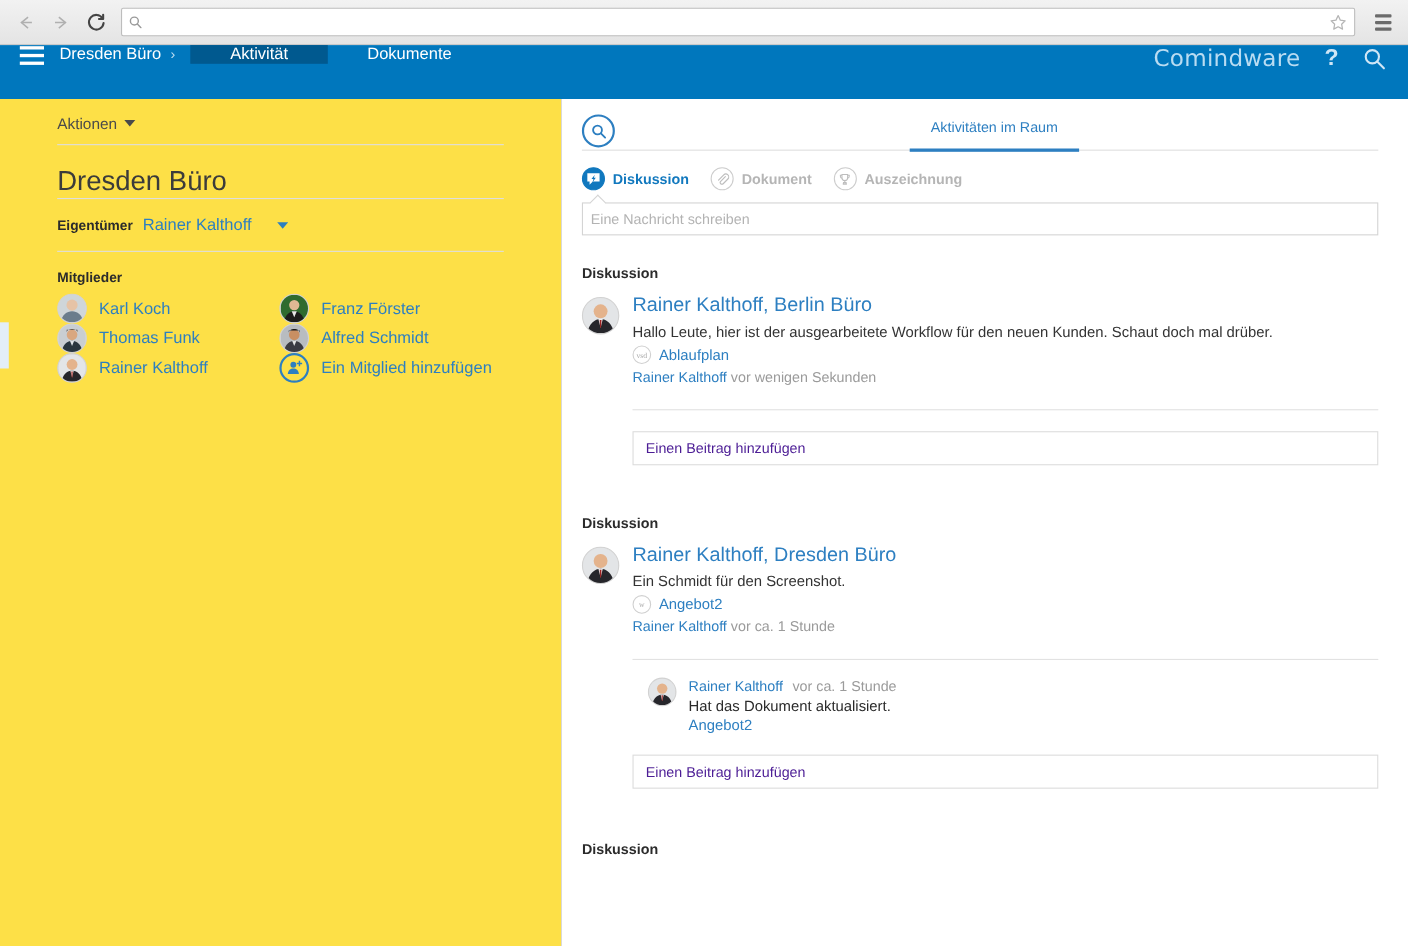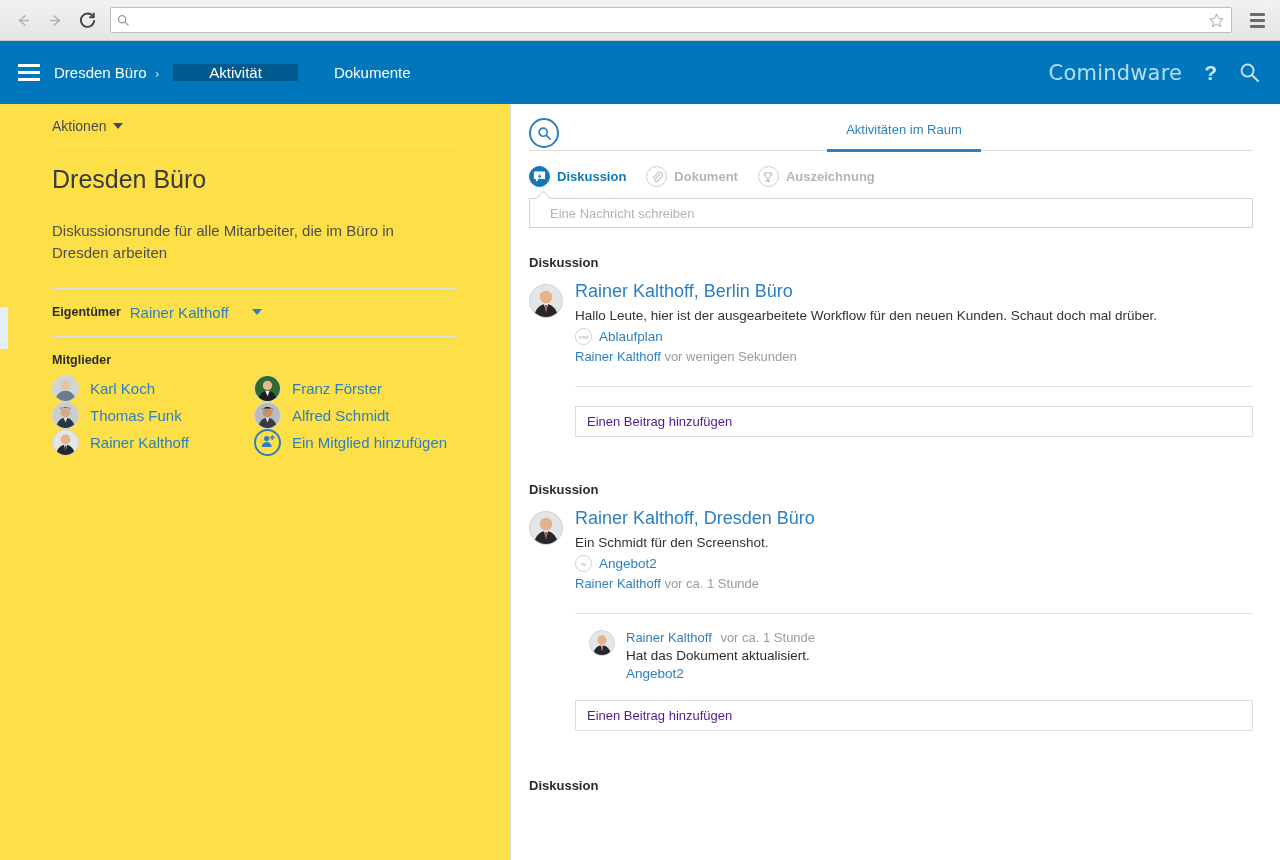--- a/index.html
+++ b/index.html
@@ -56,24 +56,24 @@
     gap: 3px;
     margin-left: 6px;
   }
   .menu-btn span {
     display: block; width: 15px; height: 3px;
     background: #6b6b6b; border-radius: 1px;
   }
 
   
   .appbar {
-    height: 63px;
+    height: 49px;
     background: #0077bd;
     display: flex;
-    align-items: center;
+    align-items: flex-start;
     color: #fff;
     position: relative;
   }
   .appbar-brandgroup { display: flex; align-items: center; padding: 0 14px 0 18px; gap: 14px; }
   .hamburger { display: flex; flex-direction: column; gap: 4px; cursor: pointer; }
   .hamburger span { display: block; width: 22px; height: 3px; background: #fff; }
   .breadcrumb-text { font-size: 15px; color: #ffffff; white-space: nowrap; }
   .breadcrumb-chevron { font-size: 13px; color: #b9ddf2; margin-left: 4px; }
   .appbar-tab {
     display: flex; align-items: center; justify-content: center;
@@ -258,21 +258,21 @@
   }
   .filter-label { font-size: 13px; color: #b5b5b5; font-weight: bold; }
   .filter.active .filter-label { color: #1178be; }
 
   
   .composer {
     position: relative;
     border: 1px solid #d4d4d4;
     height: 30px;
     display: flex; align-items: center;
-    padding: 0 20px;
+    padding: 0 7px;
     background: #fff;
   }
   .composer-notch {
     position: absolute;
     top: -6px; left: 8px;
     width: 11px; height: 11px;
     background: #fff;
     border-left: 1px solid #d4d4d4;
     border-top: 1px solid #d4d4d4;
     transform: rotate(45deg);
@@ -417,21 +417,20 @@
   <div class="left-panel">
 
     <div class="actions-row">
       <span>Aktionen</span>
       <span class="caret-down"></span>
     </div>
     <hr class="hr">
 
     <h1 class="room-title">Dresden Büro</h1>
 
-    <p class="room-desc">Diskussionsrunde für alle Mitarbeiter, die im Büro in Dresden arbeiten</p>
 
     <hr class="hr">
 
     <div class="meta-row">
       <span class="meta-label">Eigentümer</span>
       <span class="meta-value">Rainer Kalthoff</span>
       <span class="caret-down blue meta-caret-space"></span>
     </div>
 
 

